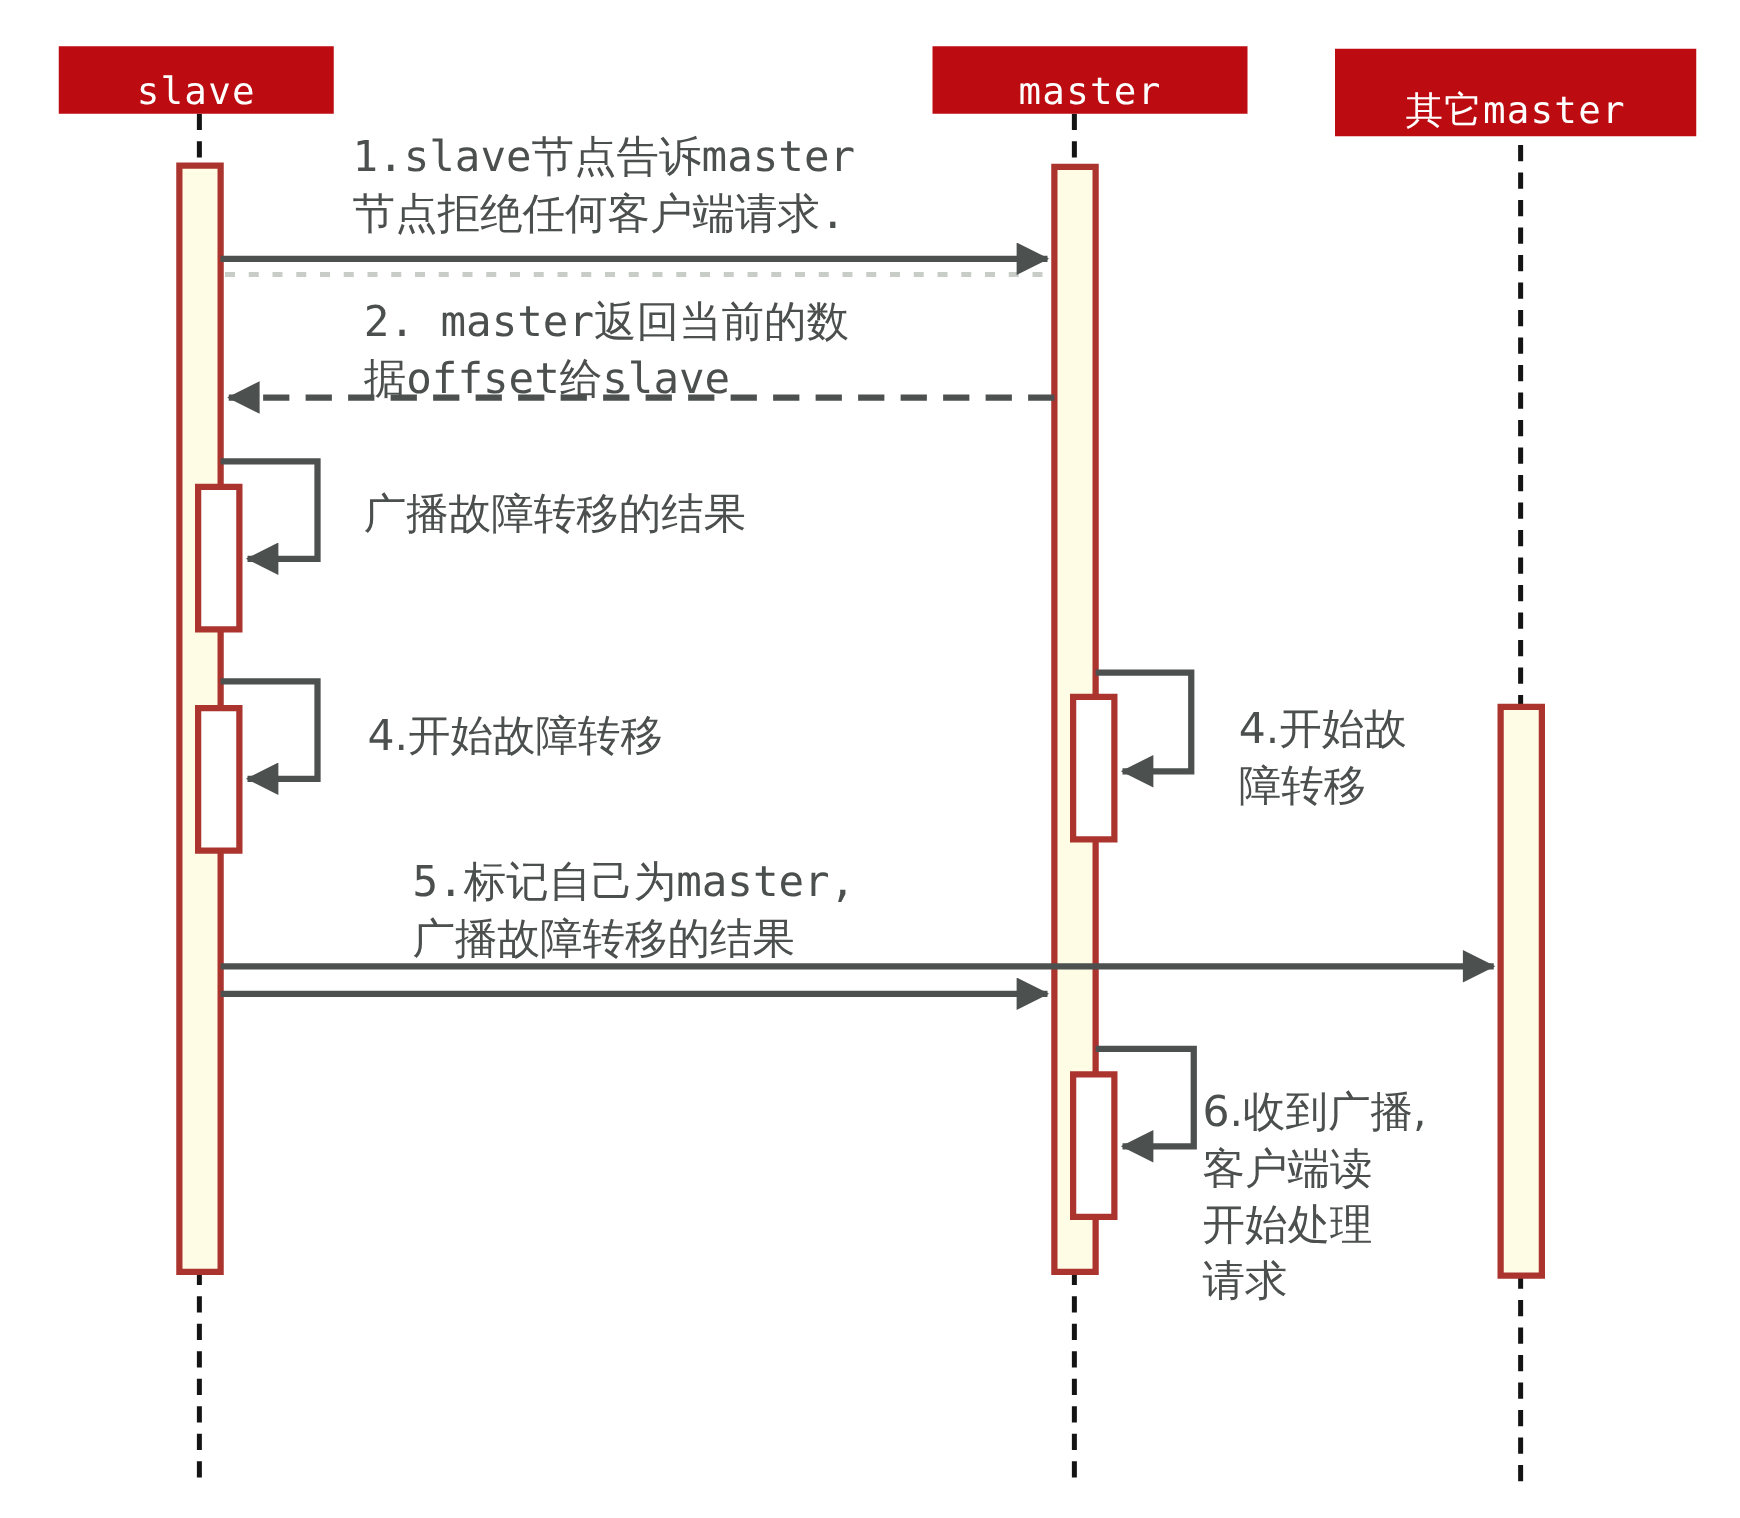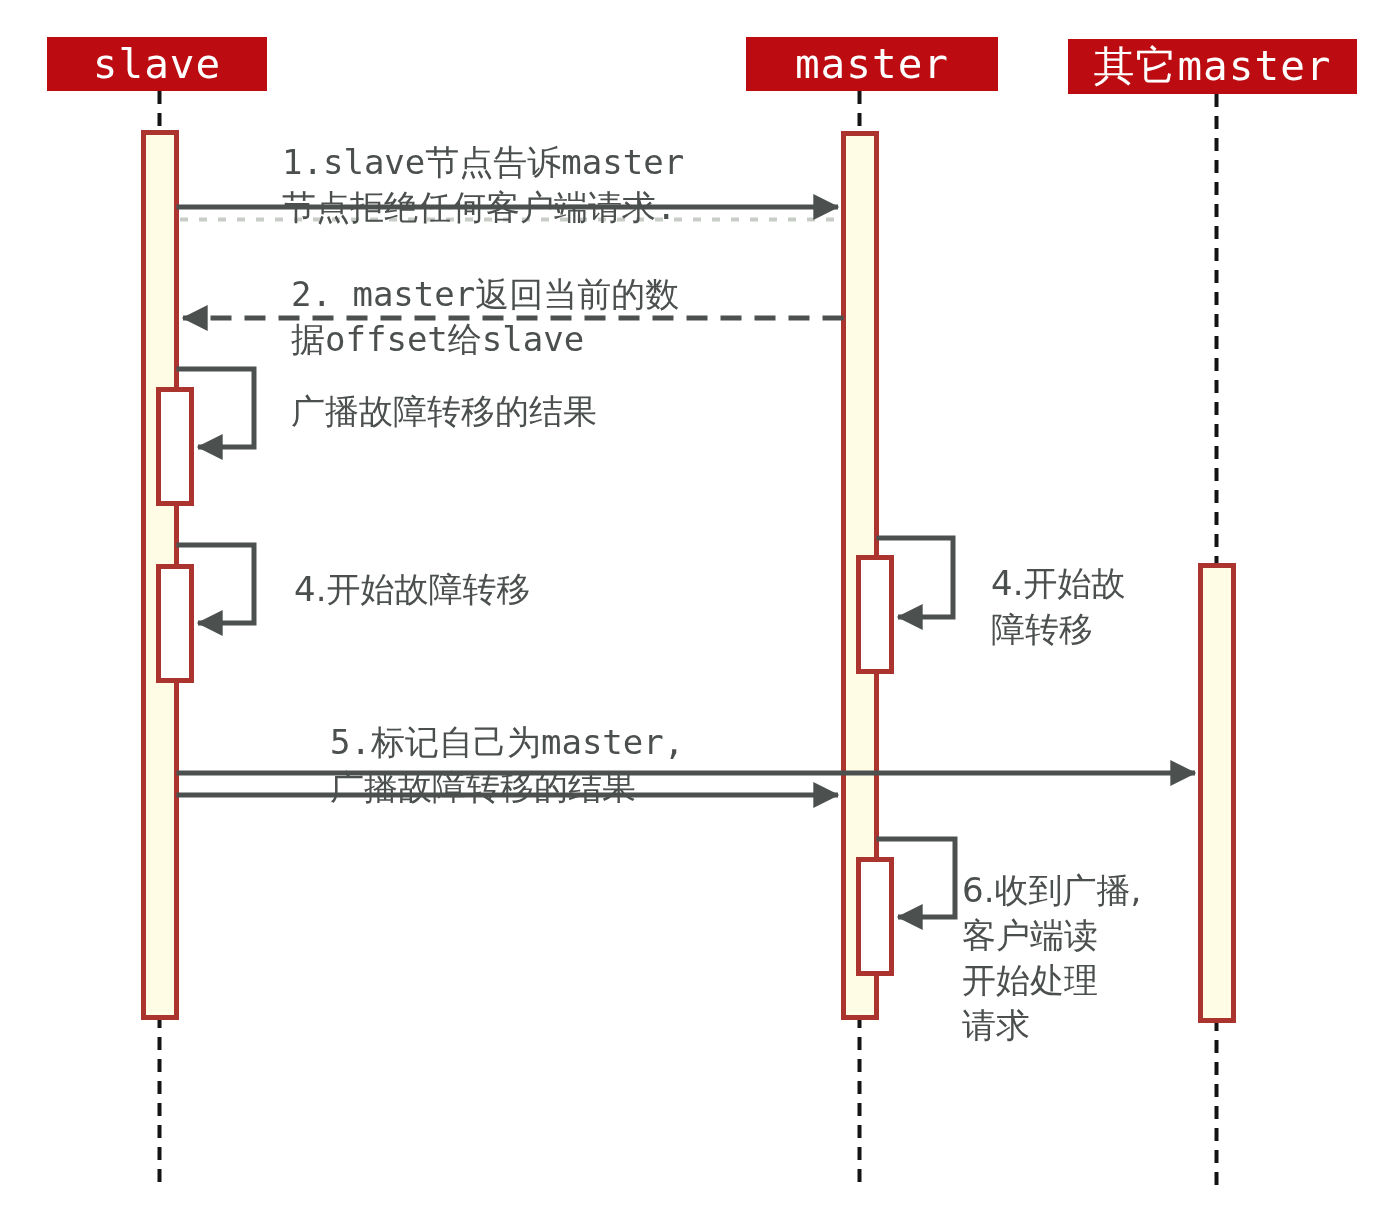--- a/index.html
+++ b/index.html
@@ -22,38 +22,38 @@
     overflow:hidden;
     font-family:"DejaVu Sans","Liberation Sans",sans-serif;
   }
   #diagram-svg{position:absolute;left:0;top:0;}
 
   .participant{
     position:absolute;
     height:54px;
     background:var(--header-bg);
     color:var(--header-text);
-    display:flex;align-items:center;justify-content:center;
+    display:flex;align-items:flex-end;justify-content:center;
     font-family:"DejaVu Sans Mono","Liberation Mono",monospace;
-    font-size:41px;
+    font-size:30px;
     letter-spacing:1px;
     white-space:nowrap;
   }
   #p-slave{left:47px;top:37px;width:220px;}
   #p-master{left:746px;top:37px;width:252px;}
-  #p-other{left:1068px;top:39px;width:289px;height:55px;}
+  #p-other{left:1068px;top:39px;width:289px;height:70px;}
 
   .msg{
     position:absolute;
     color:var(--text);
     font-size:34px;
     line-height:45px;
     white-space:nowrap;
   }
-  .mono{font-family:"DejaVu Sans Mono","Liberation Mono",monospace;margin-top:36px;}
+  .mono{font-family:"DejaVu Sans Mono","Liberation Mono",monospace;}
   .sans{font-family:"DejaVu Sans","Liberation Sans",sans-serif;}
 
   #label-m1{left:282px;top:104px;}
   #label-m2{left:291px;top:236px;}
   #label-m3{left:291px;top:388px;line-height:47px;}
   #label-m4s{left:294px;top:567px;}
   #label-m4m{left:991px;top:560px;line-height:46px;}
   #label-m5{left:330px;top:684px;width:400px;}
   #label-m6{left:962px;top:868px;}
 

